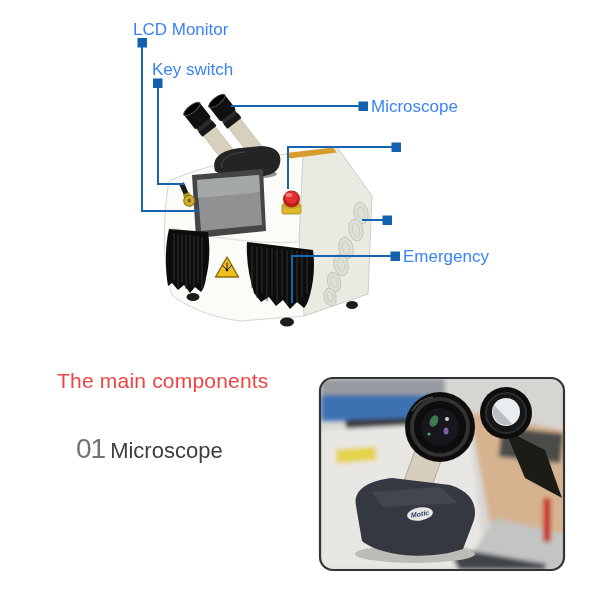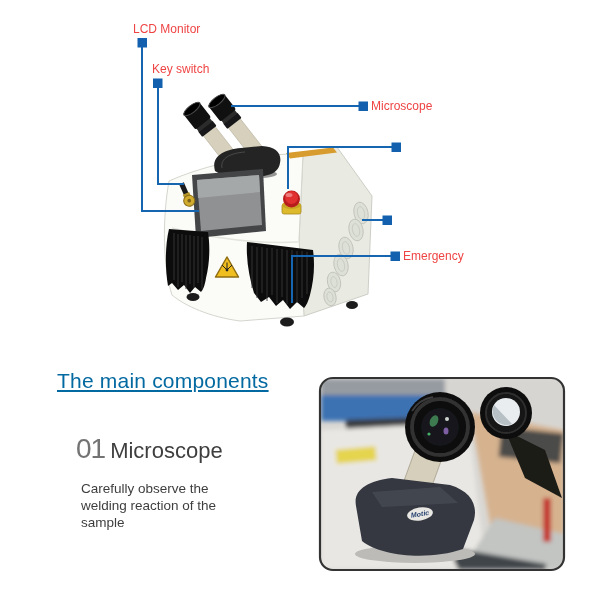--- a/index.html
+++ b/index.html
@@ -2,24 +2,24 @@
 <html><head>
 <meta charset="utf-8">
 <style>
   html,body{margin:0;padding:0;background:#ffffff;}
   .canvas{
     position:relative;width:600px;height:600px;background:#ffffff;overflow:hidden;
     font-family:"Liberation Sans",sans-serif;
   }
   .scene{position:absolute;left:0;top:0;width:600px;height:600px;}
   .callout-label{
-    position:absolute;font-size:12px;color:#ef4444;white-space:nowrap;line-height:17px;
+    position:absolute;font-size:17px;color:#3b82f6;white-space:nowrap;line-height:17px;
   }
   .section-title{
-    position:absolute;left:57px;top:369px;font-size:21px;color:#0369a1;letter-spacing:.2px;text-decoration:underline;
+    position:absolute;left:57px;top:369px;font-size:21px;color:#ef4444;letter-spacing:.2px;
   }
   .item-row{
     position:absolute;left:76px;top:433px;display:flex;align-items:baseline;
   }
   .item-number{font-size:28px;color:#737373;letter-spacing:-1px;}
   .item-title{font-size:22px;color:#3e3e3e;margin-left:5px;}
   .item-desc{
     position:absolute;left:81px;top:480px;width:170px;
     font-size:13.5px;line-height:17px;color:#3e3e3e;white-space:pre-line;
   }
@@ -226,17 +226,14 @@
   <div class="callout-label" style="left:133px;top:21px">LCD Monitor</div>
   <div class="callout-label" style="left:152px;top:61px">Key switch</div>
   <div class="callout-label" style="left:371px;top:98px">Microscope</div>
   <div class="callout-label" style="left:403px;top:248px">Emergency</div>
 
   <div class="section-title">The main components</div>
   <div class="item-row">
     <span class="item-number">01</span>
     <span class="item-title">Microscope</span>
   </div>
-  <div class="item-desc">Carefully observe the
-welding reaction of the
-sample</div>
 
 </div>
 
 </body></html>

